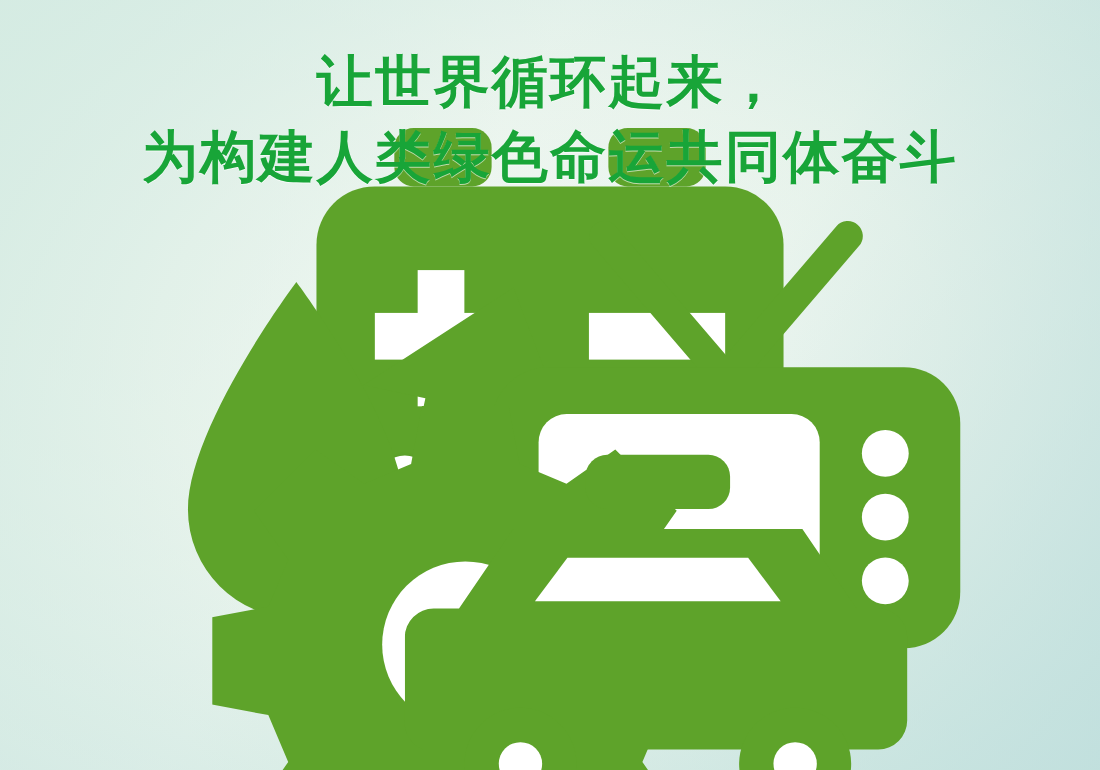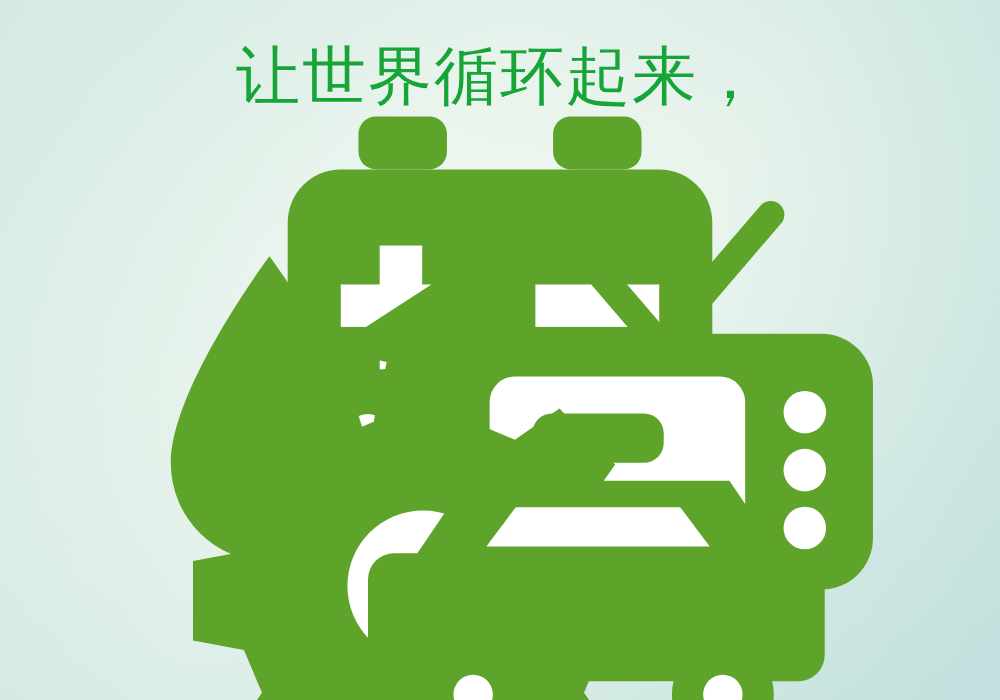--- a/index.html
+++ b/index.html
@@ -34,22 +34,22 @@
   .title-block {
     position: absolute;
     top: 42px;
     left: 0;
     width: 1000px;
     text-align: center;
     z-index: 40;
   }
   .title-line {
     color: #18a538;
-    font-weight: normal;
-    font-size: 64px;
+    font-weight: bold;
+    font-size: 51px;
     line-height: 68px;
     letter-spacing: 2px;
     text-shadow: 0 1px 0 rgba(255,255,255,0.6);
     white-space: nowrap;
   }
 
   
   .diagram {
     position: absolute;
     left: 270px;
@@ -169,20 +169,21 @@
   .ib-gear    { left: 130px; top: 345px; }
   .ib-car     { left: 305px; top: 345px; }
 </style>
 </head>
 <body>
 
 <div id="poster">
 
   <div class="title-block">
     <div class="title-line">让世界循环起来，</div>
+    <div class="title-line">为构建人类绿色命运共同体奋斗</div>
   </div>
 
   <div class="diagram">
     <svg viewBox="0 0 460 460" xmlns="http://www.w3.org/2000/svg">
       <defs>
         <linearGradient id="gRingA" x1="0" y1="0" x2="1" y2="1">
           <stop offset="0%" stop-color="#a9d47b"></stop>
           <stop offset="55%" stop-color="#7cbd3f"></stop>
           <stop offset="100%" stop-color="#5da528"></stop>
         </linearGradient>

